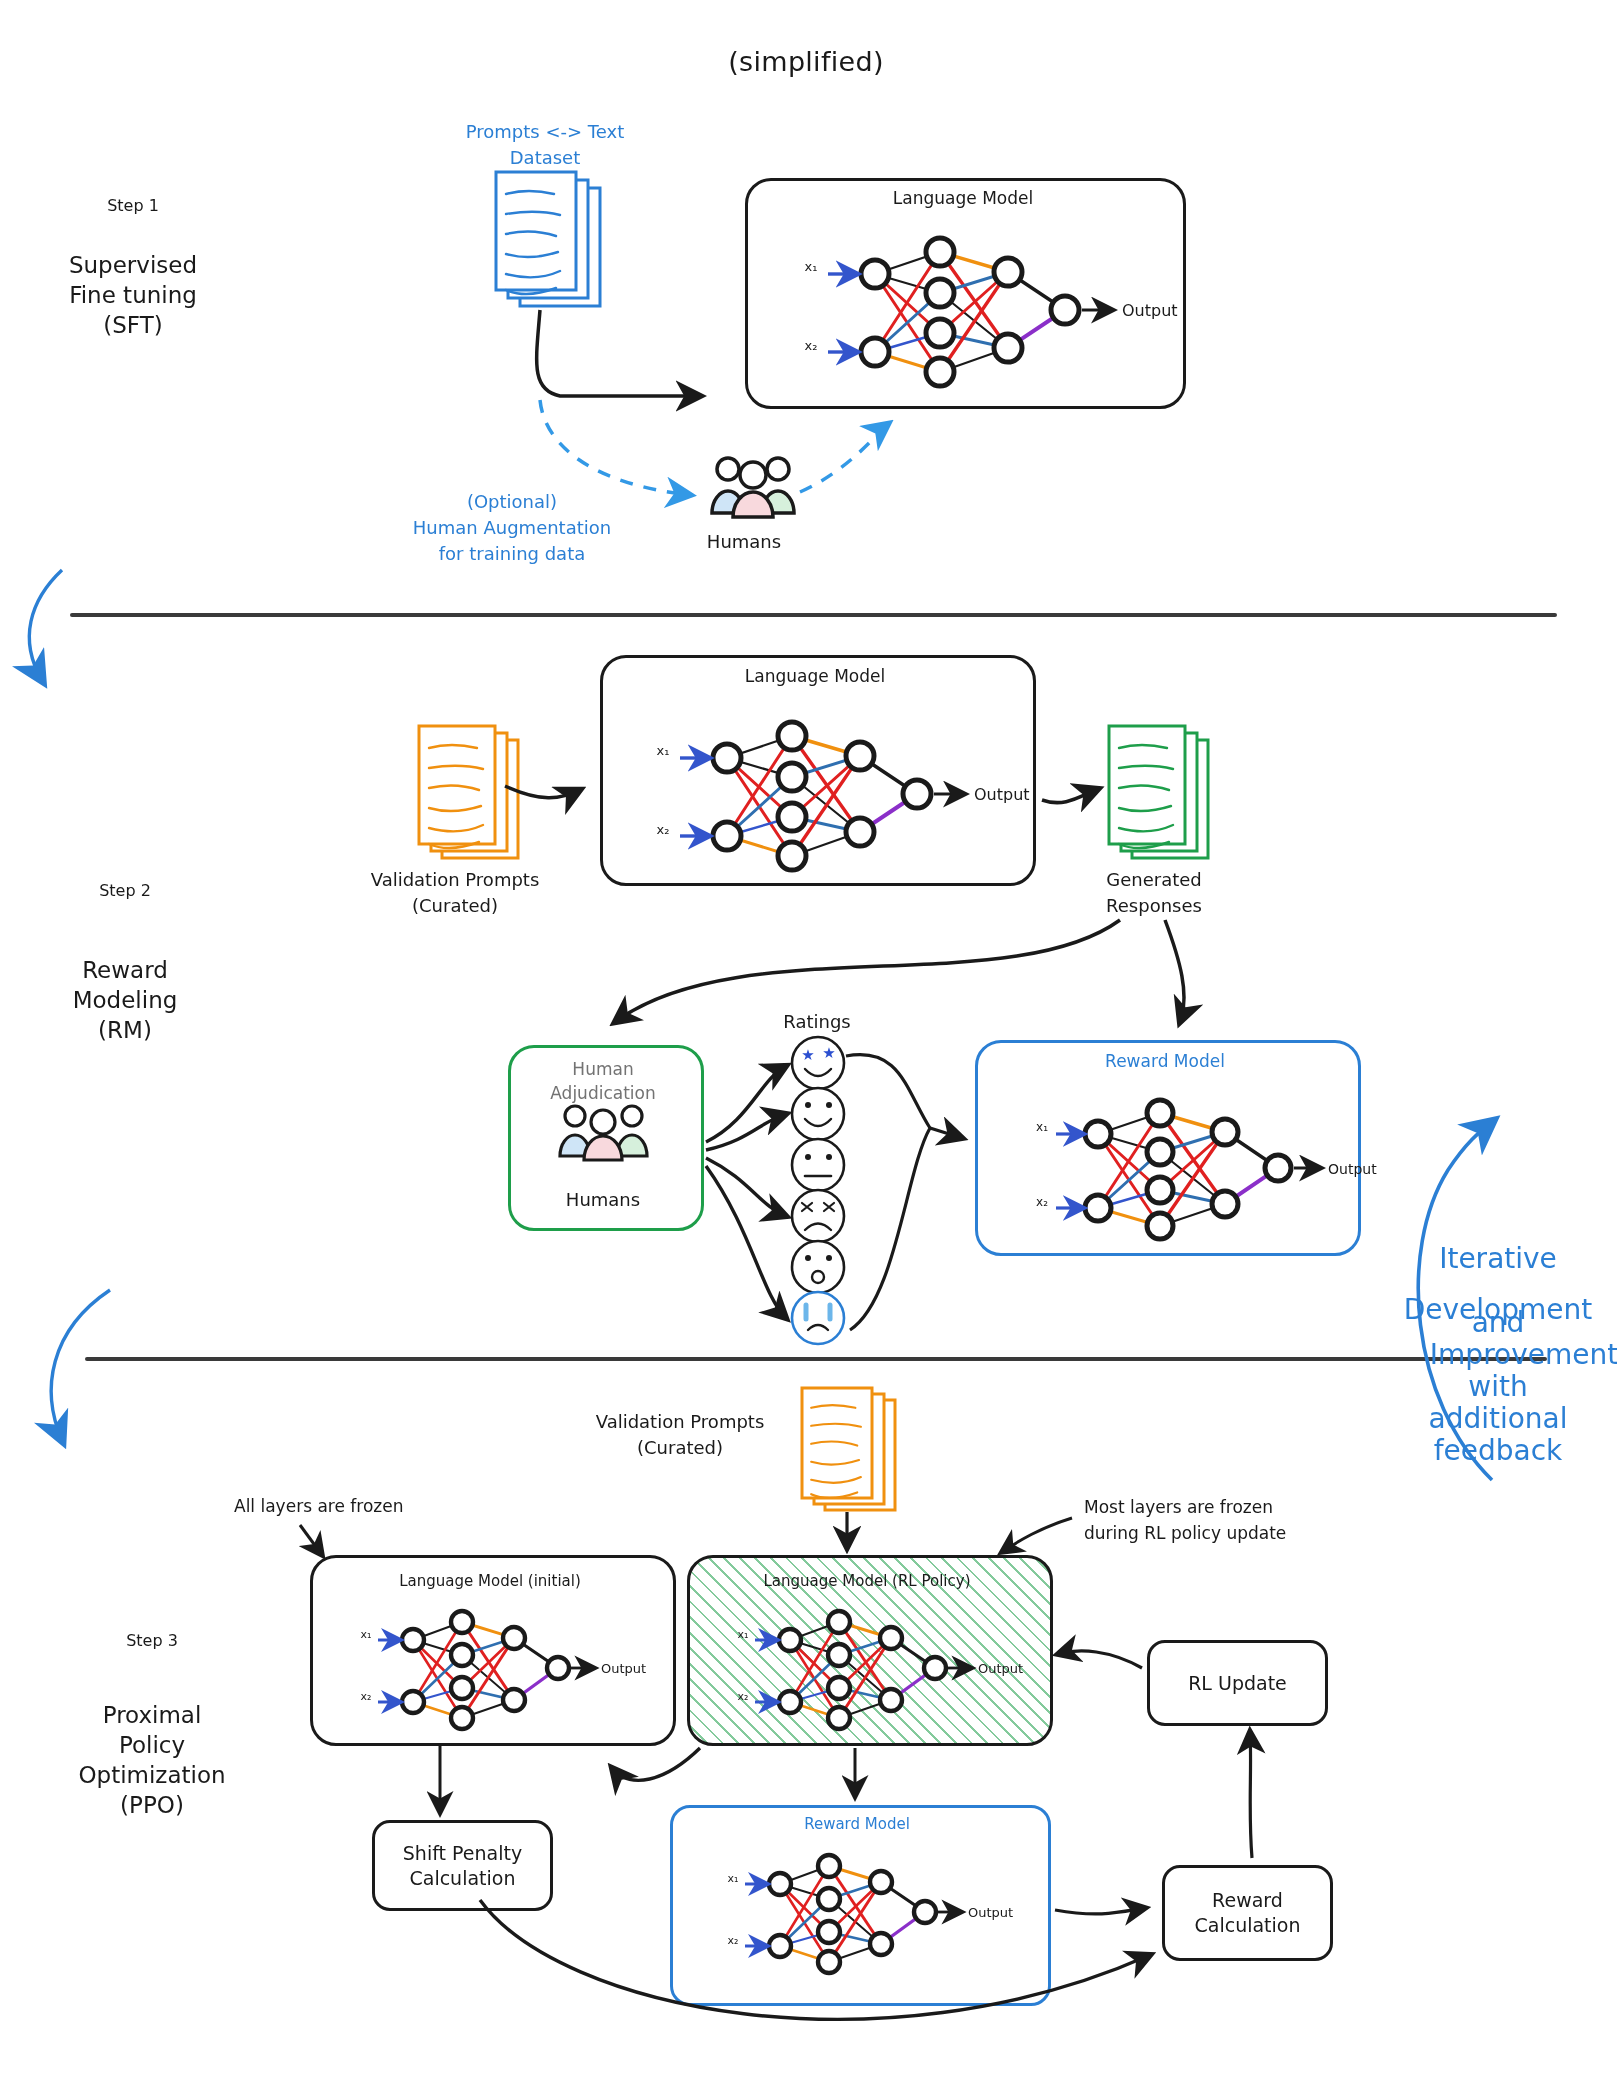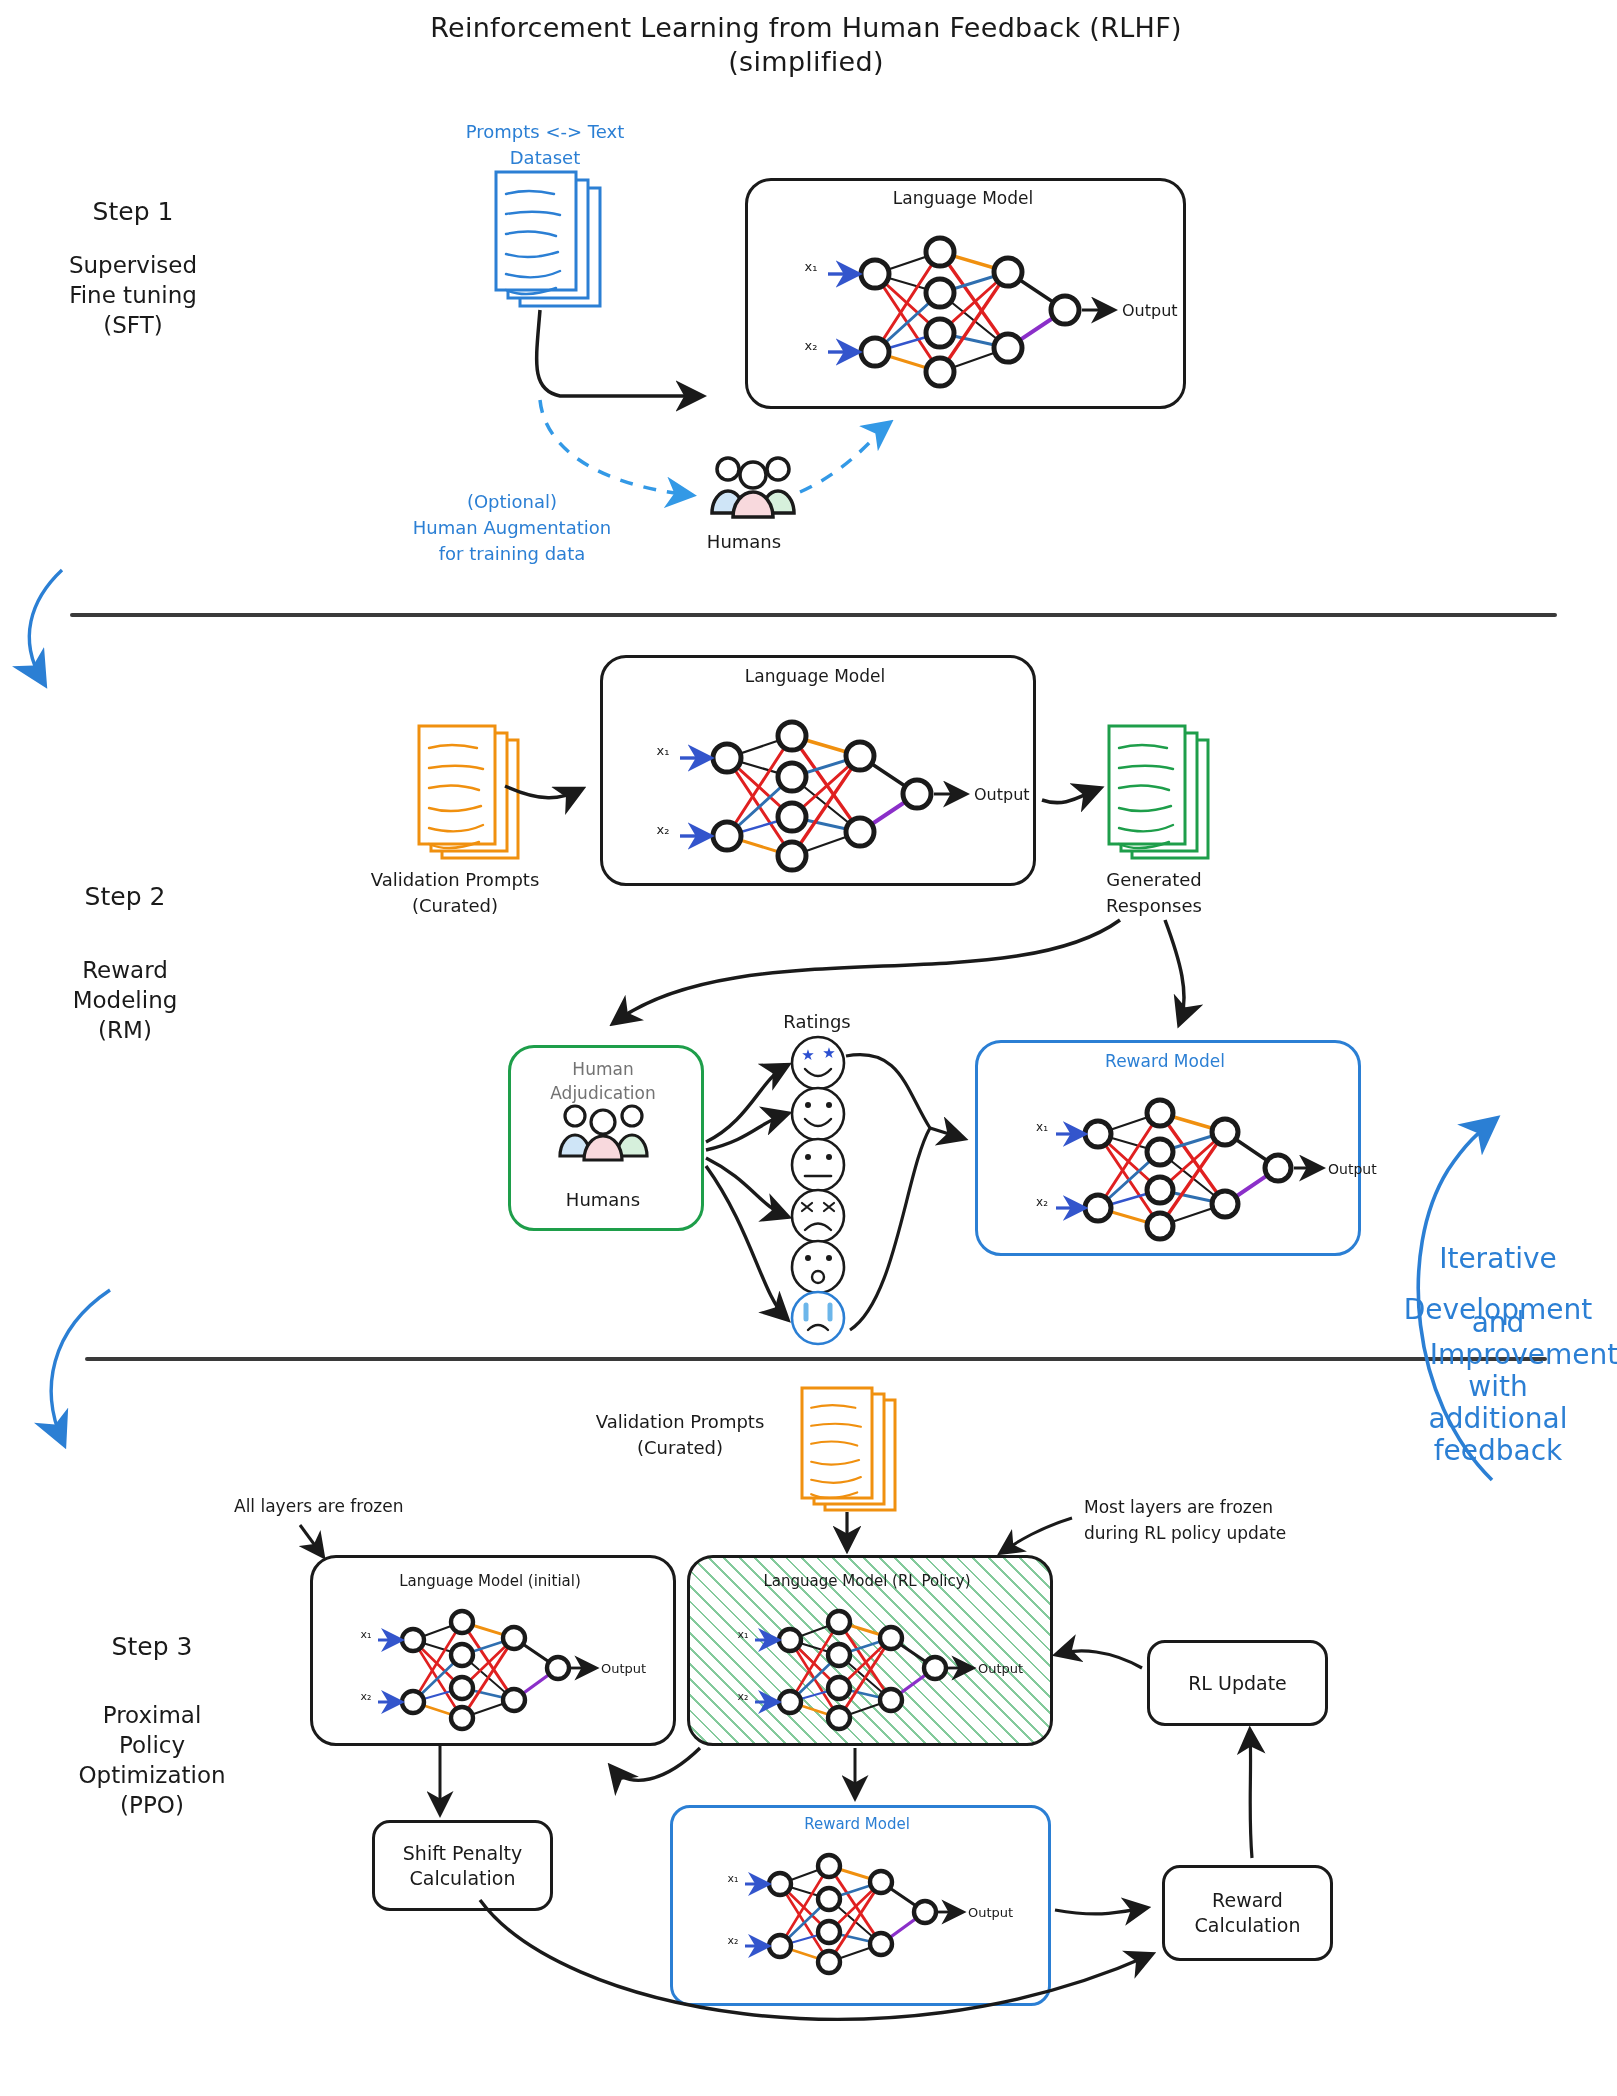--- a/index.html
+++ b/index.html
@@ -6,21 +6,21 @@
   body{width:1617px;height:2096px;position:relative;overflow:hidden;
        font-family:"DejaVu Sans", sans-serif;color:#1a1a1a;}
   .canvas{position:absolute;inset:0;}
   svg.layer{position:absolute;left:0;top:0;width:1617px;height:2096px;overflow:visible;}
   .txt{position:absolute;white-space:pre;line-height:1.32;font-family:"DejaVu Sans", sans-serif;}
   .center{text-align:center;transform:translateX(-50%);}
   .blue{color:#2b7fd4;}
   .green{color:#737373;}
   .black{color:#1a1a1a;}
   .title{font-size:27px;letter-spacing:.3px;}
-  .steplabel{font-size:25px;}
+  .steplabel{font-size:16px;}
   .stepsub{font-size:23px;}
   .boxtitle{font-size:17px;}
   .smalllabel{font-size:18px;}
   .tinylabel{font-size:13px;}
   .annot{font-size:17px;}
   .iter{font-size:28px;line-height:1.35;}
   .rbox{position:absolute;border:3px solid #1a1a1a;border-radius:26px;background:transparent;}
   .rbox.blue-b{border-color:#2b7fd4;}
   .rbox.green-b{border-color:#1e9e4a;}
   .rbox.hatch{
@@ -32,21 +32,20 @@
   .smallbox{position:absolute;border:3px solid #1a1a1a;border-radius:18px;
             display:flex;align-items:center;justify-content:center;text-align:center;
             font-size:19px;line-height:1.3;}
   .divider{position:absolute;height:4px;background:#3a3a3a;border-radius:2px;}
 </style>
 </head>
 <body>
 
 <div class="canvas">
 
-  <div class="txt title center black" style="left:806px;top:10px;">Reinforcement Learning from Human Feedback (RLHF)</div>
   <div class="txt title center black" style="left:806px;top:44px;">(simplified)</div>
 
   <div class="txt steplabel black center" style="left:133px;top:195px;">Step 1</div>
   <div class="txt stepsub black center" style="left:133px;top:250px;">Supervised</div>
   <div class="txt stepsub black center" style="left:133px;top:280px;">Fine tuning</div>
   <div class="txt stepsub black center" style="left:133px;top:310px;">(SFT)</div>
 
   <div class="txt steplabel black center" style="left:125px;top:880px;">Step 2</div>
   <div class="txt stepsub black center" style="left:125px;top:955px;">Reward</div>
   <div class="txt stepsub black center" style="left:125px;top:985px;">Modeling</div>

